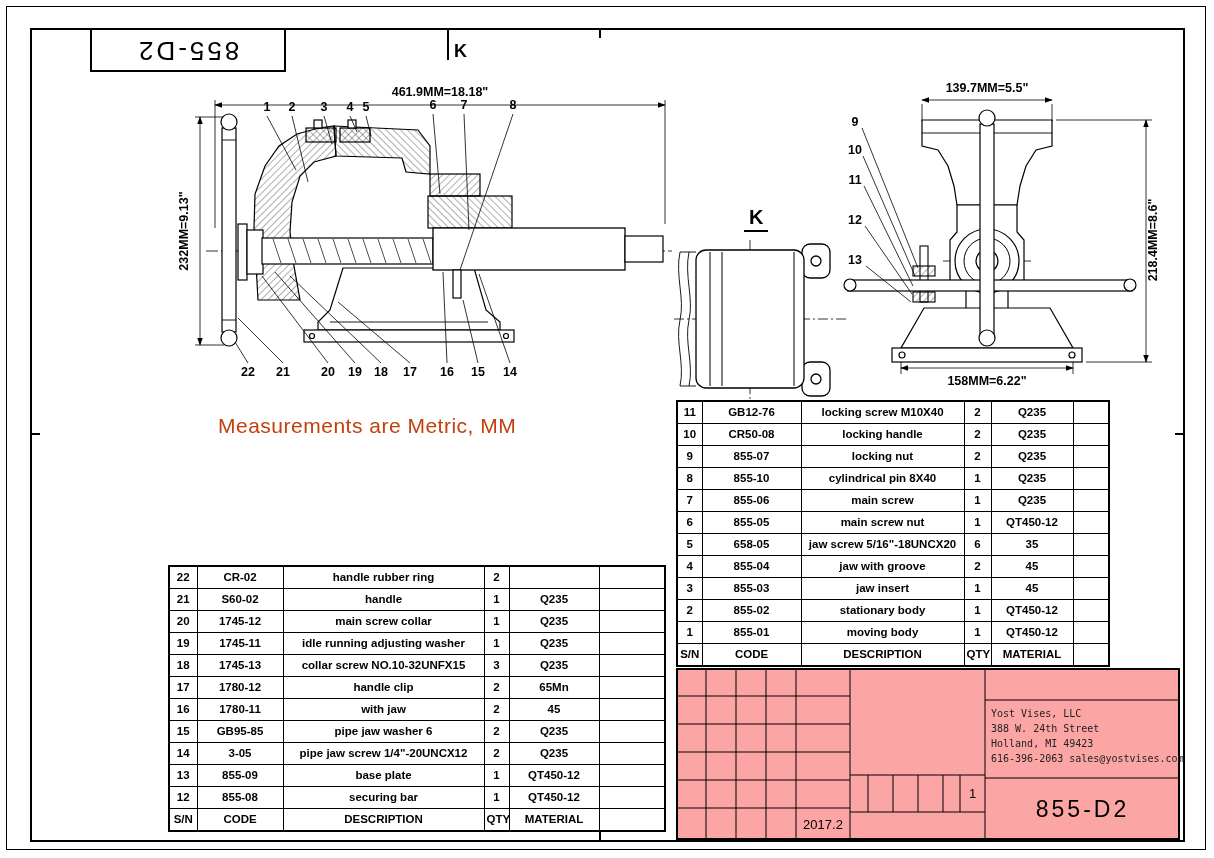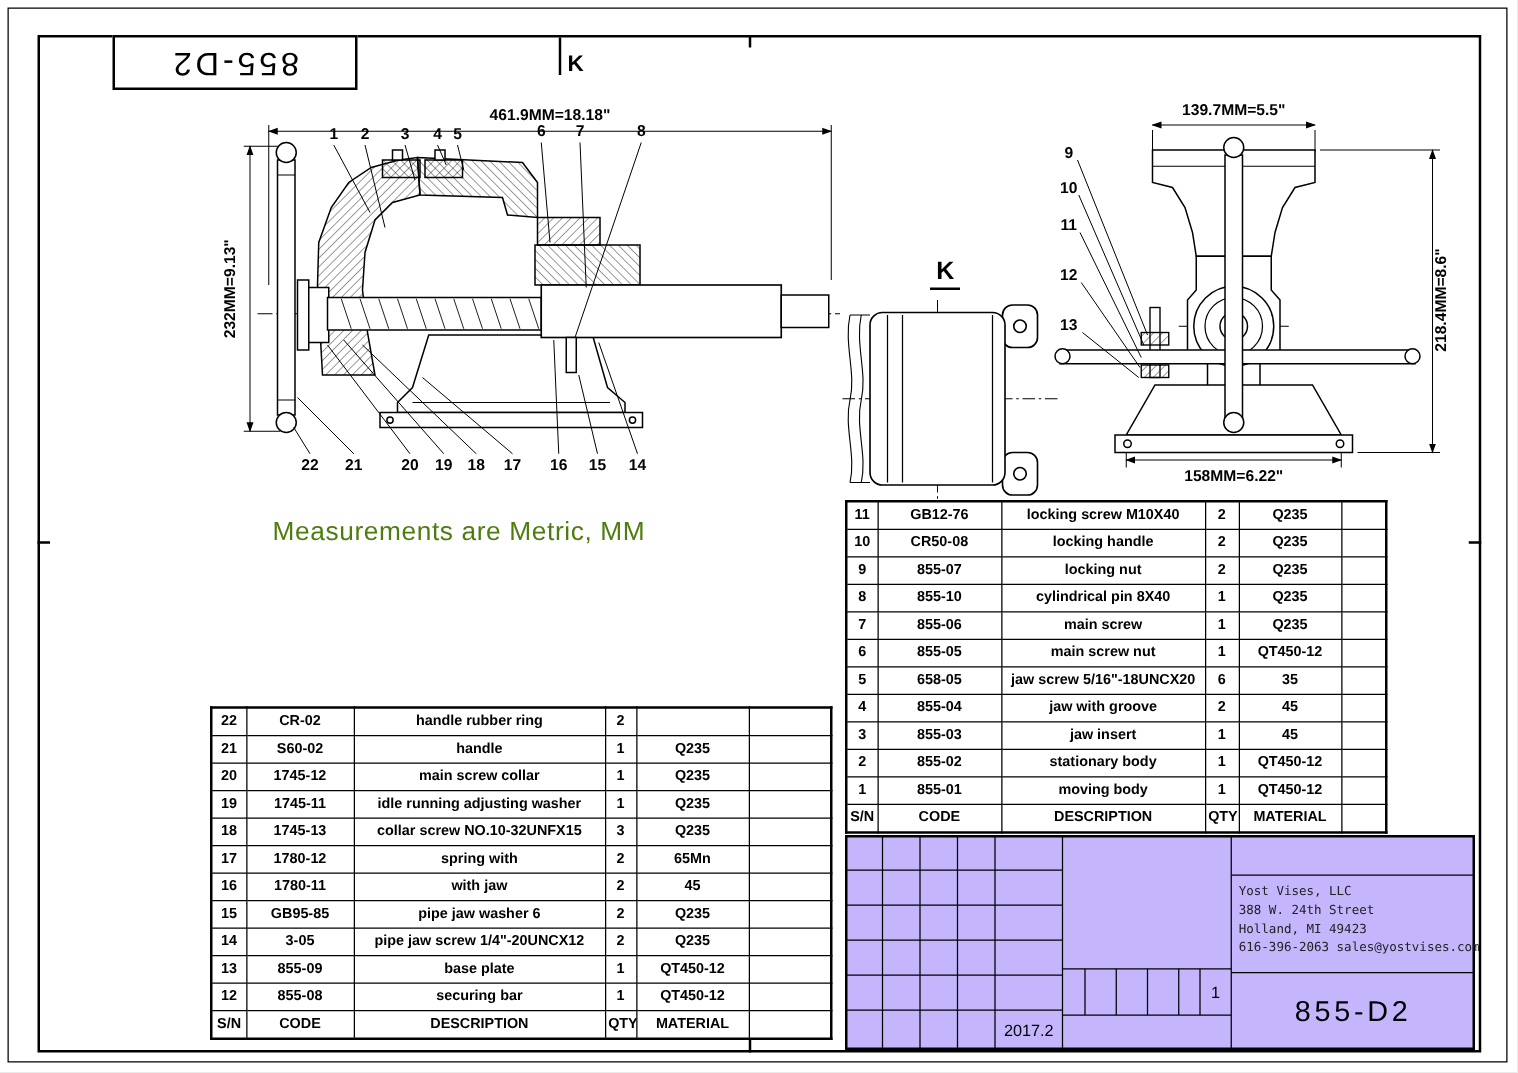--- a/index.html
+++ b/index.html
@@ -9,26 +9,26 @@
   .outer-border{position:absolute;left:6px;top:6px;width:1200px;height:844px;border:1px solid #000}
   .frame{position:absolute;left:30px;top:28px;width:1155px;height:814px;border:2px solid #000}
   .tick{position:absolute;background:#000}
   .corner-label{position:absolute;left:90px;top:28px;width:196px;height:44px;border:2px solid #000;background:#fff;display:flex;align-items:center;justify-content:center}
   .corner-label span{display:inline-block;transform:rotate(180deg);font-size:26px;letter-spacing:3px;font-weight:500}
   .section-mark{position:absolute;left:447px;top:30px;display:flex;align-items:flex-end;gap:5px}
   .section-mark .bar{width:2px;height:30px;background:#000}
   .section-mark .letter{font-size:18px;font-weight:bold;line-height:18px}
   .kview-label{position:absolute;left:744px;top:206px}
   .kview-label span{font-size:20px;font-weight:bold;border-bottom:2px solid #000;padding:0 5px 2px}
-  .notes{position:absolute;left:218px;top:408px;font-size:21px;line-height:35px;letter-spacing:.5px;color:#4d7c0f}
+  .notes{position:absolute;left:218px;top:408px;font-size:21px;line-height:35px;letter-spacing:.5px;color:#c2410c}
   svg{display:block}
   svg text{fill:#000;stroke:none;font-family:"Liberation Sans",sans-serif;font-weight:bold;font-size:12.5px}
   .parts{position:absolute;border-collapse:collapse;table-layout:fixed;background:#fff;border:2px solid #000;font-size:11.5px;font-weight:bold;text-align:center}
   .parts td,.parts th{border:1px solid #000;height:21px;line-height:21px;padding:0 2px;overflow:hidden;white-space:nowrap;font-weight:bold}
-  .titleblock{position:absolute;left:676px;top:668px;width:504px;height:172px;background:#c4b5fd}
+  .titleblock{position:absolute;left:676px;top:668px;width:504px;height:172px;background:#fca5a5}
   .titleblock .company{position:absolute;left:315px;top:38px;width:192px;font-family:"DejaVu Sans Mono","Liberation Mono",monospace;font-size:10px;line-height:15px;white-space:nowrap;color:#222}
   .titleblock .dwgno{position:absolute;left:309px;top:110px;width:195px;height:62px;display:flex;align-items:center;justify-content:center;font-size:23px;letter-spacing:3px}
   .titleblock .date{position:absolute;left:120px;top:140px;width:54px;height:32px;display:flex;align-items:center;justify-content:center;font-size:13px;font-weight:normal}
   .titleblock .sheetno{position:absolute;left:284px;top:107px;width:25px;height:37px;display:flex;align-items:center;justify-content:center;font-size:13px}
 </style>
 </head>
 <body>
 
 <div class="sheet">
 
@@ -307,21 +307,21 @@
           <td>18</td>
           <td>1745-13</td>
           <td>collar screw NO.10-32UNFX15</td>
           <td>3</td>
           <td>Q235</td>
           <td></td>
         </tr>
         <tr>
           <td>17</td>
           <td>1780-12</td>
-          <td>spring with</td>
+          <td>handle clip</td>
           <td>2</td>
           <td>65Mn</td>
           <td></td>
         </tr>
         <tr>
           <td>16</td>
           <td>1780-11</td>
           <td>with jaw</td>
           <td>2</td>
           <td>45</td>

